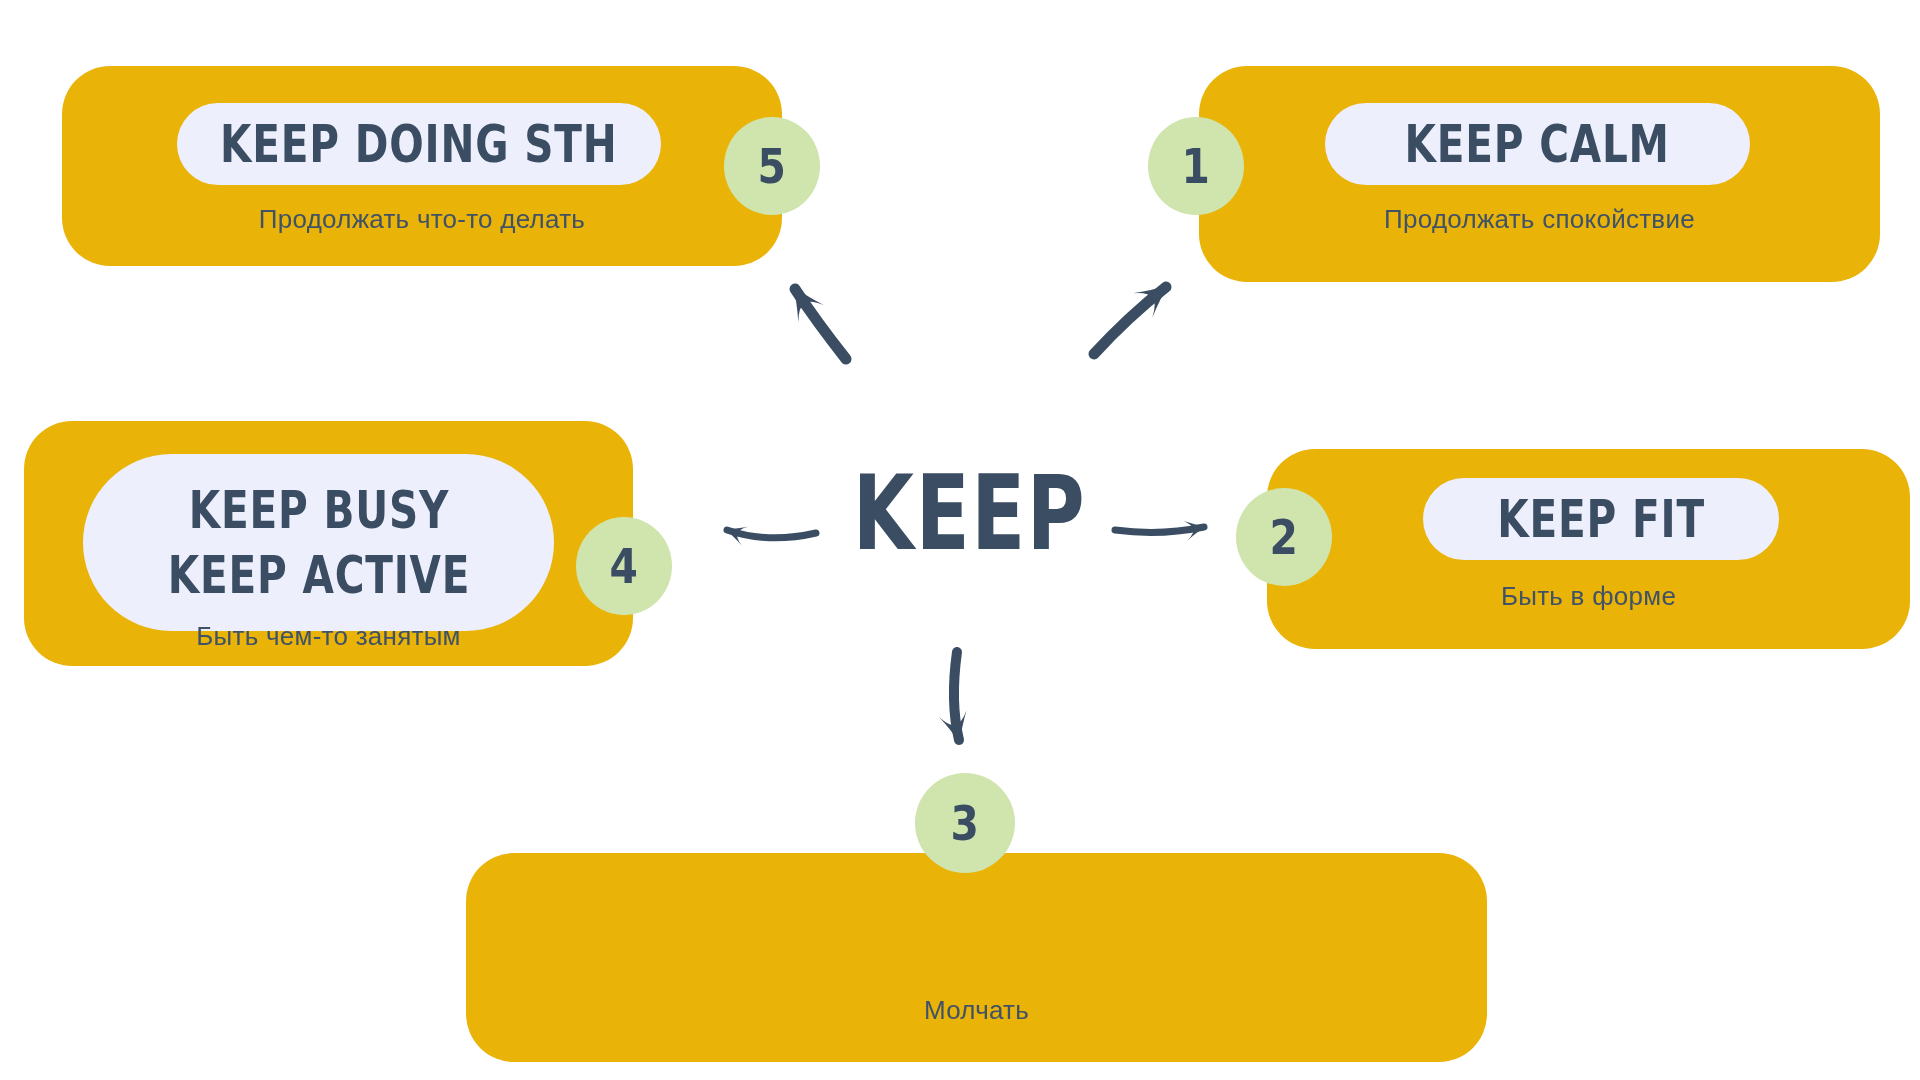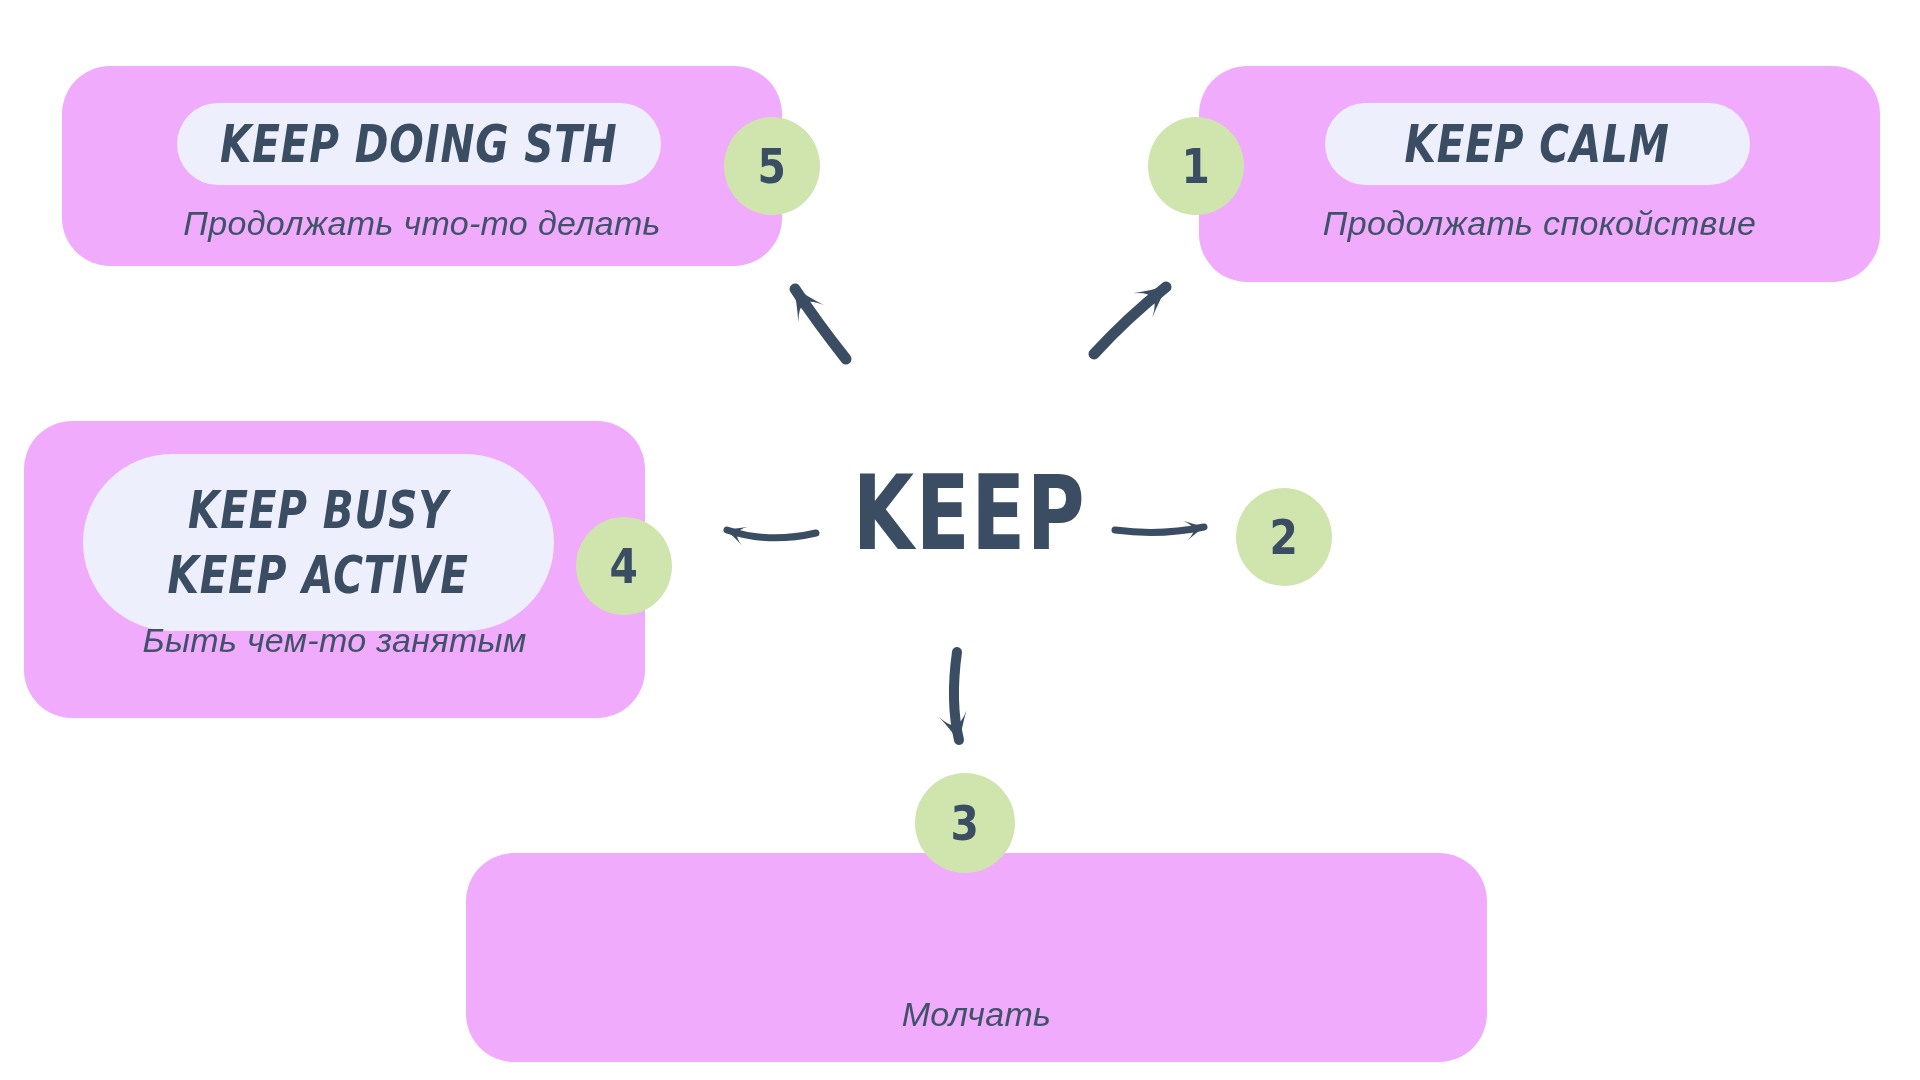--- a/index.html
+++ b/index.html
@@ -1,37 +1,37 @@
 <!DOCTYPE html>
 <html><head>
 <meta charset="utf-8">
 <style>
   html,body{margin:0;padding:0;background:#ffffff;}
   .stage{
     position:relative;width:1920px;height:1080px;overflow:hidden;
     background:#ffffff;font-family:"DejaVu Sans", sans-serif;
   }
   .card{
-    position:absolute;background:#f0abfc;border-radius:48px;font-style:italic;
+    position:absolute;background:#eab308;border-radius:48px;
   }
   .pill{
     position:absolute;background:#edeffc;border-radius:44px;
     display:flex;align-items:center;justify-content:center;text-align:center;
   }
   .pill.tall{border-radius:90px;}
   .title{
     color:#3b4d62;font-weight:bold;font-size:52px;letter-spacing:0.02em;
     transform:scaleX(0.78);transform-origin:center;display:inline-block;
     white-space:nowrap;line-height:1.25;
   }
   .title.big{font-size:54px;letter-spacing:0.08em;}
   .translation{
     position:absolute;left:0;right:0;text-align:center;
     color:#3f5268;font-family:"Liberation Sans", sans-serif;
-    font-size:34px;letter-spacing:0.01em;white-space:nowrap;
+    font-size:26px;letter-spacing:0.01em;white-space:nowrap;
   }
   .badge{
     position:absolute;background:#cfe5ad;border-radius:50%;
     display:flex;align-items:center;justify-content:center;
     z-index:5;
   }
   .badge span{
     color:#3b4d62;font-weight:bold;font-size:48px;
     transform:scaleX(0.85);display:inline-block;
   }
@@ -80,31 +80,37 @@
   <div class="card" style="left:1199px;top:66px;width:681px;height:216px;">
     <div class="pill" style="left:126px;top:37px;width:425px;height:82px;">
       <span class="title">KEEP CALM</span>
     </div>
     <div class="translation" style="top:138px;">Продолжать спокойствие</div>
   </div>
   <div class="badge" style="left:1148px;top:117px;width:96px;height:98px;">
     <span>1</span>
   </div>
 
-  <div class="card" style="left:24px;top:421px;width:609px;height:297px;padding-left:12px;">
+  <div class="card" style="left:24px;top:421px;width:609px;height:245px;">
     <div class="pill tall" style="left:59px;top:33px;width:471px;height:177px;">
       <span class="title"><span>KEEP BUSY</span><br>
          <span>KEEP ACTIVE</span></span>
     </div>
     <div class="translation" style="top:200px;">Быть чем-то занятым</div>
   </div>
   <div class="badge" style="left:576px;top:517px;width:96px;height:98px;">
     <span>4</span>
   </div>
 
+  <div class="card" style="left:1267px;top:449px;width:643px;height:200px;">
+    <div class="pill" style="left:156px;top:29px;width:356px;height:82px;">
+      <span class="title">KEEP FIT</span>
+    </div>
+    <div class="translation" style="top:132px;">Быть в форме</div>
+  </div>
   <div class="badge" style="left:1236px;top:488px;width:96px;height:98px;">
     <span>2</span>
   </div>
 
   <div class="card" style="left:466px;top:853px;width:1021px;height:209px;">
     <div class="translation" style="top:142px;">Молчать</div>
   </div>
   <div class="badge" style="left:915px;top:773px;width:100px;height:100px;">
     <span>3</span>
   </div>

